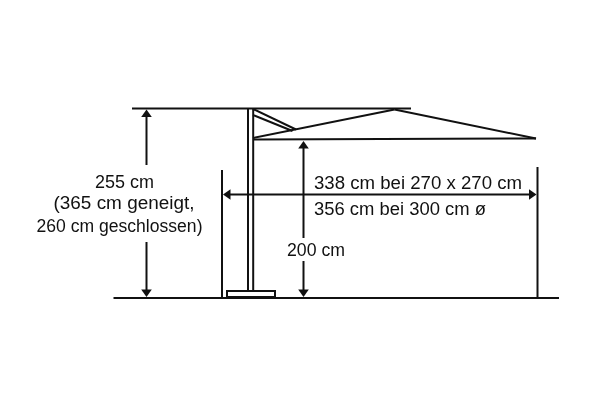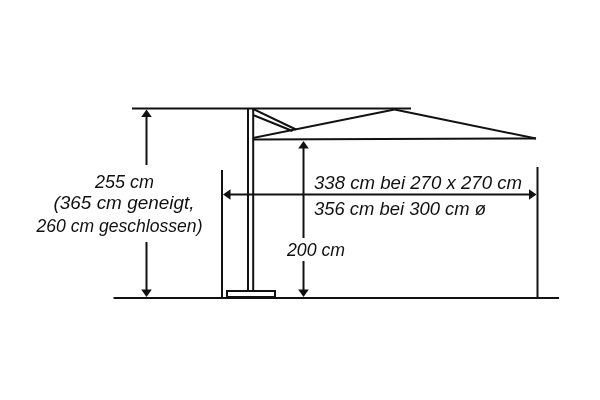--- a/index.html
+++ b/index.html
@@ -1,16 +1,16 @@
 <!DOCTYPE html>
 <html><head>
 <meta charset="utf-8">
 <style>
   html,body{margin:0;padding:0;background:#ffffff;}
-  .wrap{width:600px;height:400px;position:relative;background:#f0abfc;overflow:hidden;font-style:italic;}
+  .wrap{width:600px;height:400px;position:relative;background:#f0abfc;overflow:hidden;}
   text{font-family:"Liberation Sans",sans-serif;fill:#111111;}
 </style>
 </head>
 <body>
 
 <div class="wrap">
 <svg width="600" height="400" viewBox="0 0 600 400">
 
   <rect x="0" y="0" width="600" height="400" fill="#ffffff"></rect>
 

